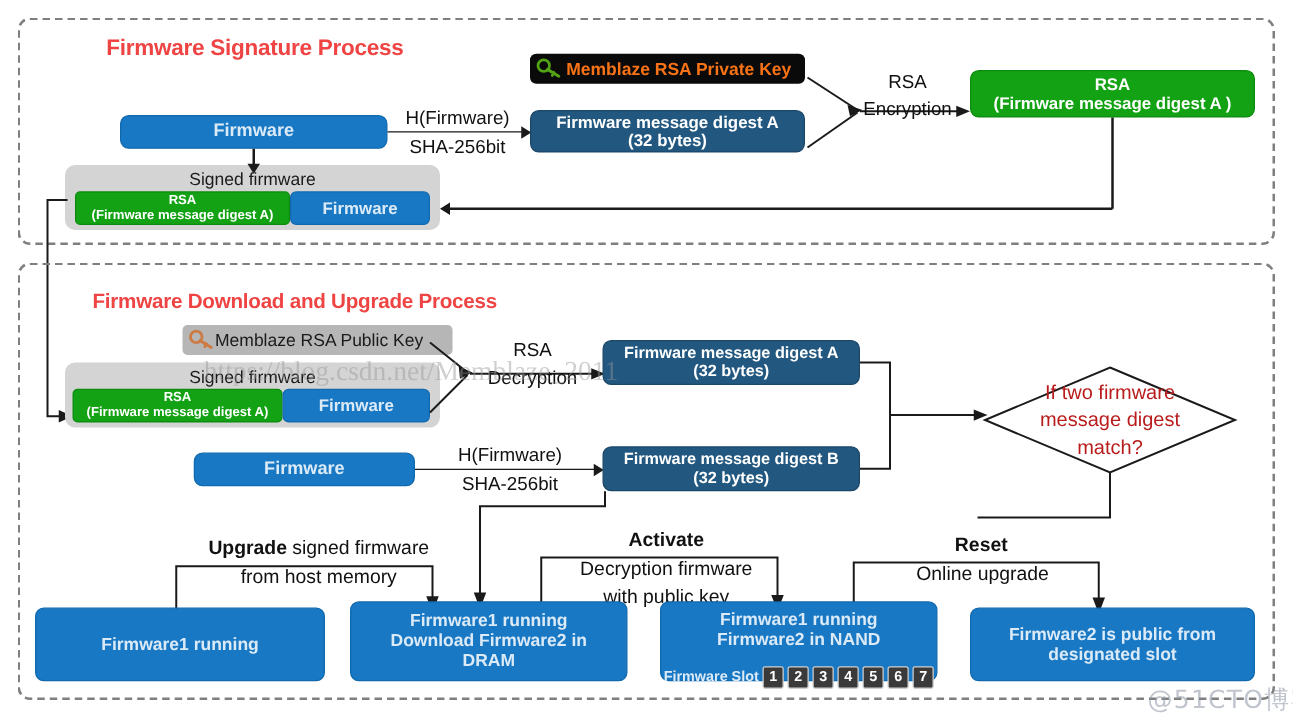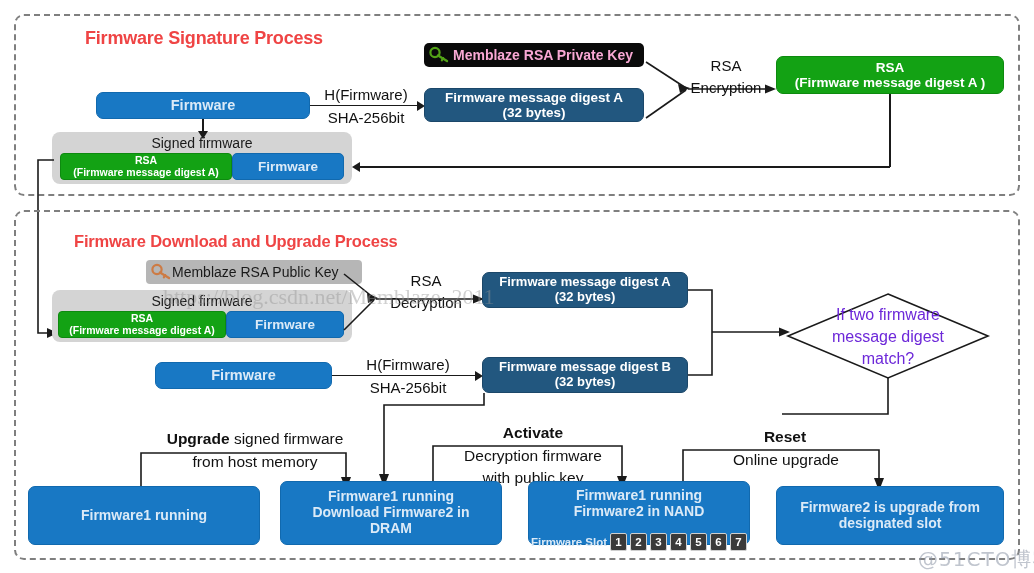--- a/index.html
+++ b/index.html
@@ -13,31 +13,31 @@
 
   
   .sect-title{font-weight:bold;font-size:17px;color:#ef4444;letter-spacing:-0.2px;white-space:nowrap;}
 
   
   .rbox{border-radius:7px;display:flex;flex-direction:column;align-items:center;
         justify-content:center;text-align:center;line-height:1.12;}
   .blue{background:#1878c4;color:#dbeaf7;font-weight:bold;border:1px solid #1169ae;}
   .navy{background:#22577f;color:#ffffff;font-weight:bold;border:1px solid #1b4769;}
   .green{background:#13a214;color:#ffffff;font-weight:bold;border:1px solid #0d8a0f;}
-  .black{background:#0a0a0a;color:#f9a8d4;font-weight:bold;border-radius:5px;
+  .black{background:#0a0a0a;color:#f97316;font-weight:bold;border-radius:5px;
          display:flex;align-items:center;}
   .graykey{background:#b6b6b6;color:#1a1a1a;font-weight:normal;border-radius:4px;
            display:flex;align-items:center;}
   .grayholder{background:#d4d4d4;border-radius:8px;}
   .holder-label{font-size:14px;color:#1a1a1a;text-align:center;width:100%;}
 
   
   .lbl{font-size:15px;color:#111;text-align:center;white-space:nowrap;line-height:1.15;}
   .lbl.b{font-weight:bold;}
-  .lbl-l{font-size:16px;color:#6d28d9;line-height:1.2;text-align:center;}
+  .lbl-l{font-size:16px;color:#b91c1c;line-height:1.2;text-align:center;}
 
   
   .ln{background:#1a1a1a;}
   .hline{height:1.6px;}
   .vline{width:1.6px;}
   .arrow-d{width:0;height:0;border-left:5px solid transparent;border-right:5px solid transparent;
            border-top:8px solid #1a1a1a;}
   .arrow-r{width:0;height:0;border-top:5px solid transparent;border-bottom:5px solid transparent;
            border-left:8px solid #1a1a1a;}
   .arrow-l{width:0;height:0;border-top:5px solid transparent;border-bottom:5px solid transparent;
@@ -247,20 +247,20 @@
       <span class="slot">2</span>
       <span class="slot">3</span>
       <span class="slot">4</span>
       <span class="slot">5</span>
       <span class="slot">6</span>
       <span class="slot">7</span>
     </div>
   </div>
 
   <div class="abs rbox blue" style="left:776px;top:486px;width:228px;height:59px;font-size:14px;">
-    <span>Firmware2 is upgrade from</span>
+    <span>Firmware2 is public from</span>
     <span>designated slot</span>
   </div>
 
   <div class="wm" style="left:163px;top:284px;">https://blog.csdn.net/Memblaze_2011</div>
   <div class="wm2" style="left:918px;top:546px;">@51CTO博客</div>
 
 </div>
 
 </body></html>

